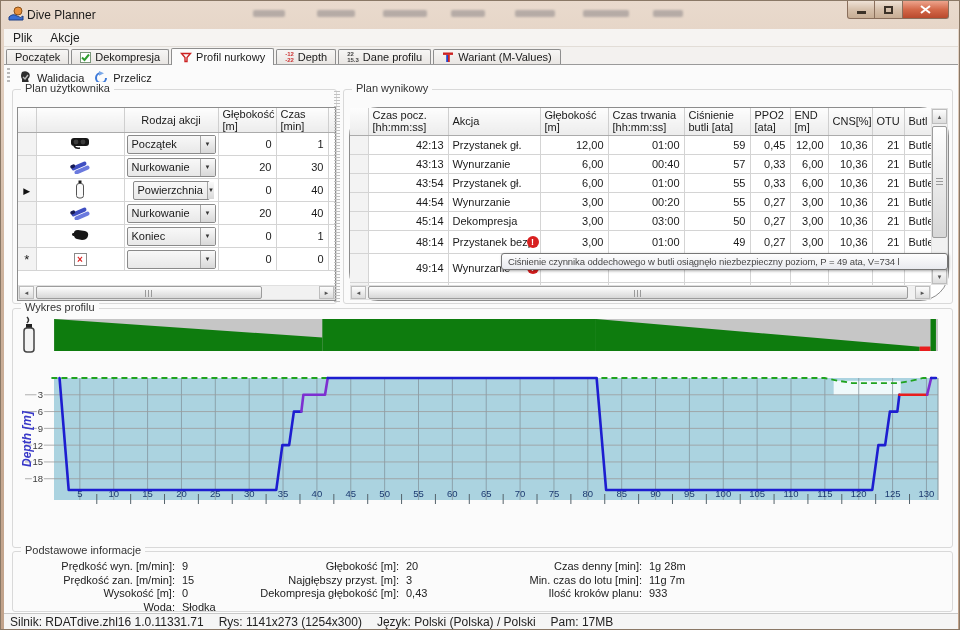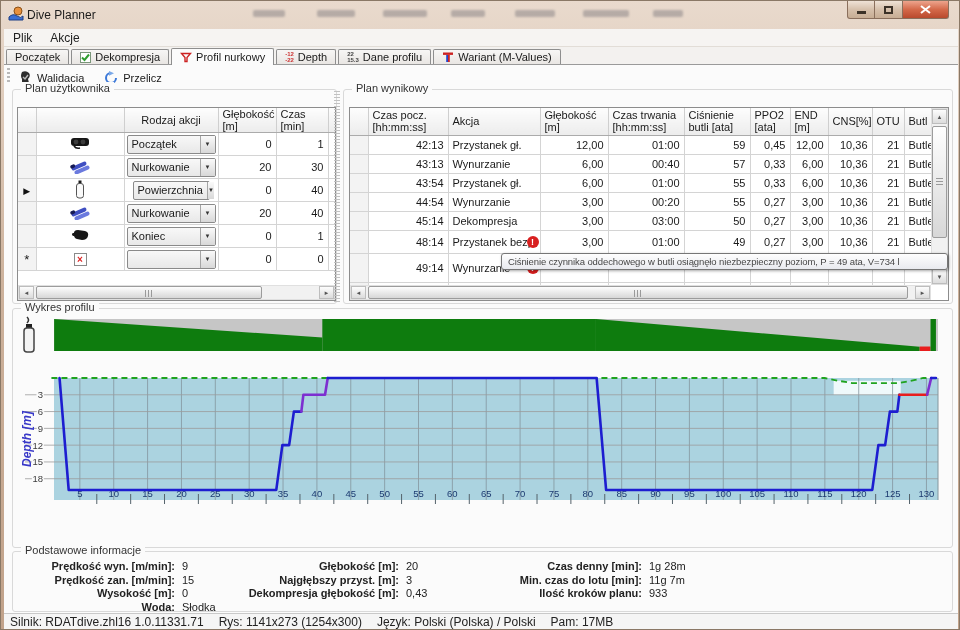--- a/index.html
+++ b/index.html
@@ -24,21 +24,21 @@
   
   .menubar{position:absolute;left:3px;top:28px;width:954px;height:18px;background:#f6f4f2;border-bottom:1px solid #e2ddd7;display:flex;align-items:center;}
   .menu-item{padding:2px 9px;font-size:12px;color:#222;}
   .tabstrip{position:absolute;left:3px;top:46px;width:954px;height:17px;background:#f3f1ef;display:flex;align-items:flex-end;padding-left:2px;}
   .tab{display:inline-flex;align-items:center;gap:4px;height:15px;padding:0 8px;margin-right:2px;
        border:1px solid #8e8e8e;border-bottom:none;border-radius:2px 2px 0 0;background:linear-gradient(#f7f6f5,#e9e6e3);white-space:nowrap;}
   .tab.selected{height:17px;background:#fbfbfb;position:relative;z-index:3;margin-bottom:-1px;}
   .tab-minitext{display:flex;flex-direction:column;font-size:6px;line-height:6px;font-weight:bold;}
   
   .page{position:absolute;left:3px;top:63px;width:954px;height:549px;background:#fbfbfb;border-top:1px solid #9a9a9a;z-index:1;}
-  .toolbar{position:absolute;left:2px;top:2px;height:21px;display:flex;align-items:center;gap:14px;padding-left:10px;}
+  .toolbar{position:absolute;left:2px;top:2px;height:21px;display:flex;align-items:center;gap:4px;padding-left:10px;}
   .toolgrip{position:absolute;left:3px;top:3px;width:3px;height:16px;
             background:repeating-linear-gradient(180deg,#b9b9b9 0 2px,transparent 2px 4px);}
   .toolbtn{display:flex;align-items:center;gap:5px;padding:1px 3px;}
   .groupbox{position:absolute;border:1px solid #d9d9d9;border-radius:3px;}
   .gb-label{position:absolute;top:-8px;left:8px;background:#fbfbfb;padding:0 4px;color:#333;}
   
   .gridbox{position:absolute;background:#fff;border:1px solid #8c8c8c;}
   .gridclip{position:absolute;left:0;top:0;overflow:hidden;}
   table.grid{border-collapse:collapse;table-layout:fixed;}
   table.grid th,table.grid td{border-right:1px solid #d4d4d4;border-bottom:1px solid #d4d4d4;padding:0 4px;overflow:hidden;white-space:nowrap;font-weight:normal;}
@@ -72,21 +72,21 @@
   .splitter{position:absolute;width:6px;background:repeating-linear-gradient(180deg,#c2c2c2 0 1px,transparent 1px 3px);}
   
   .tooltip{position:absolute;z-index:50;height:17px;padding:1px 6px;border:1px solid #767676;border-radius:3px;
            background:linear-gradient(#fefefe,#e9eaef);box-shadow:1px 1px 3px rgba(0,0,0,.35);
            font-size:9.5px;letter-spacing:-0.1px;color:#474747;white-space:nowrap;line-height:14px;}
   
   .axis-label{position:absolute;color:#3939c8;font-style:italic;font-weight:bold;font-size:12px;text-align:center;}
   
   .info-col{position:absolute;top:8px;}
   .info-line{display:flex;line-height:13.5px;}
-  .ilabel{text-align:right;color:#222;font-weight:bold;}
+  .ilabel{text-align:right;color:#222;}
   .ivalue{padding-left:7px;color:#222;}
   
   .statusbar{position:absolute;left:3px;top:612px;width:954px;height:16px;background:#f5f5f5;border-top:1px solid #c9c9c9;
              display:flex;align-items:center;gap:15px;padding-left:6px;font-size:12px;color:#222;z-index:2;}
 </style>
 </head>
 <body>
 
 <div id="app">
 
@@ -324,21 +324,21 @@
               <span>►</span>
             </div>
         </div>
       </div>
     </div>
 
     <div class="splitter" style="left:330px;top:26px;height:211px;"></div>
 
     <div class="groupbox" style="left:339px;top:24px;width:610px;height:215px;">
       <span class="gb-label">Plan wynikowy</span>
-      <div class="gridbox" style="left:5px;top:17px;width:600px;height:194px;">
+      <div class="gridbox" style="left:5px;top:17px;width:600px;height:194px;border-radius:29px;">
         <div class="gridclip" style="width:581px;height:177px;">
           <table class="grid" id="result-table" style="width:614px;">
             <colgroup>
                 <col style="width:18px">
                 <col style="width:80px">
                 <col style="width:92px">
                 <col style="width:68px">
                 <col style="width:76px">
                 <col style="width:66px">
                 <col style="width:40px">

